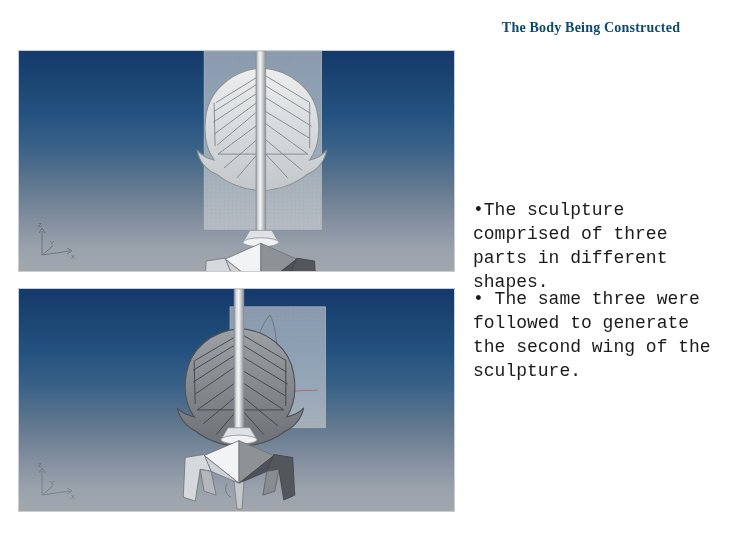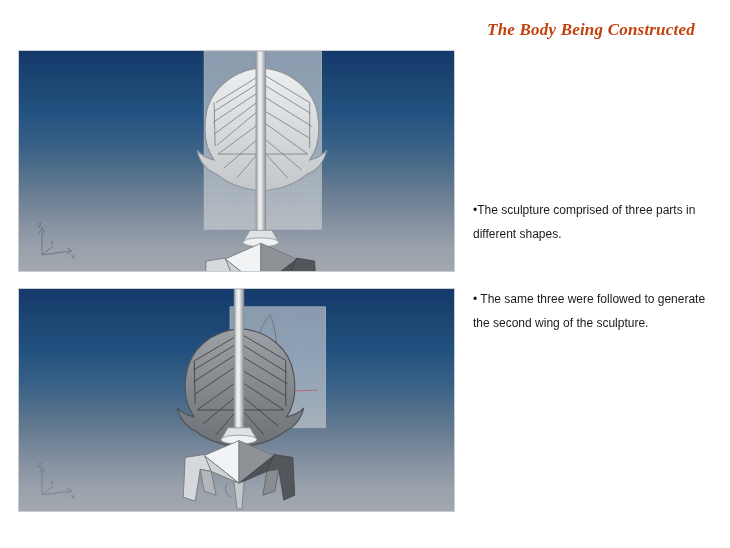--- a/index.html
+++ b/index.html
@@ -17,34 +17,33 @@
 
   
   #slide-title {
     position: absolute;
     left: 466px;
     top: 20px;
     width: 250px;
     text-align: center;
     font-family: "Liberation Serif", serif;
     font-weight: bold;
-    font-size: 17px;
-    color: #c2410c;
+    font-size: 14px;
+    color: #0c4a6e;
     letter-spacing: .2px;
     white-space: nowrap;
-    font-style: italic;
   }
 
   
   .bullet {
     position: absolute;
     left: 473px;
     width: 245px;
-    font-family: Liberation Sans, sans-serif;
-    font-size: 12px;
+    font-family: Liberation Mono, monospace;
+    font-size: 18px;
     line-height: 24px;
     color: #1a1a1a;
   }
   #bullet-1 { top: 198px; }
   #bullet-2 { top: 287px; }
 
   
   .viewport {
     position: absolute;
     overflow: hidden;

